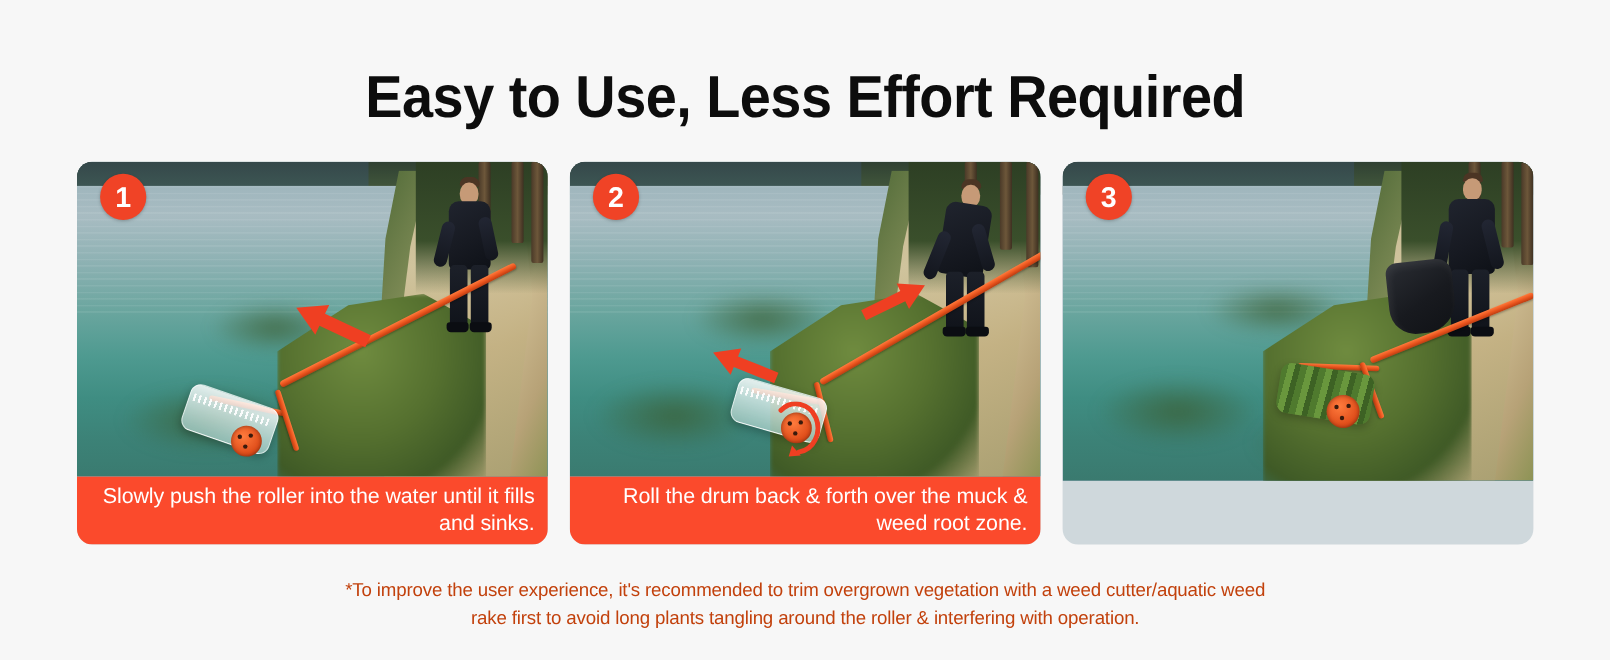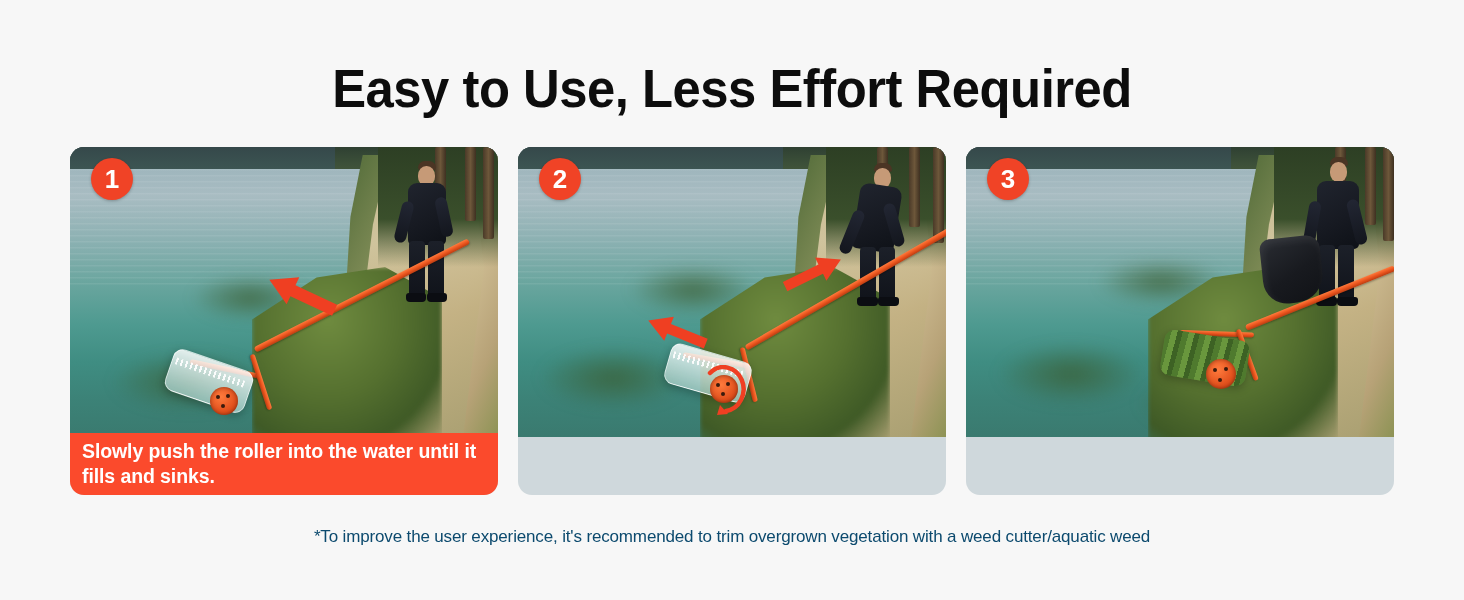--- a/index.html
+++ b/index.html
@@ -282,40 +282,40 @@
   }
 
   
   .caption {
     width: 100%;
     height: 63px;
     background: #fb4a2c;
     color: #ffffff;
     font-size: 19.5px;
     line-height: 25px;
-    font-weight: bold;
+    font-weight: normal;
     display: flex;
     align-items: center;
     justify-content: center;
-    text-align: left;
+    text-align: right;
     padding: 0 12px;
     box-sizing: border-box;
     letter-spacing: -0.1px;
   }
 
   
   .footnote {
     position: absolute;
     top: 524px;
     left: 0;
     width: 1464px;
     text-align: center;
     font-size: 17px;
     line-height: 25px;
-    color: #0c4a6e;
+    color: #c2410c;
     letter-spacing: -0.15px;
   }
 </style>
 </head>
 <body>
 
 <div class="page">
 
   <div class="title">Easy to Use, Less Effort Required</div>
 
@@ -425,20 +425,21 @@
 
         <div class="rot-arrow" style="left:186px; top:218px;">
           <svg width="42" height="52" viewBox="0 0 42 52">
             <path d="M6 8 A20 22 0 1 1 22 46" fill="none" stroke="#ef3f22" stroke-width="4.5" stroke-linecap="round"></path>
             <path d="M16 40 L24 49 L13 50 Z" fill="#ef3f22"></path>
           </svg>
         </div>
 
         <div class="badge">2</div>
       </div>
+      <div class="caption">Roll the drum back &amp; forth over the muck &amp; weed root zone.</div>
     </div>
 
     <div class="card">
       <div class="photo">
         <div class="scene-far-trees"></div>
         <div class="scene-water"></div>
 
         <div class="weed-patch" style="left:130px; top:112px; width:130px; height:46px;"></div>
         <div class="weed-patch" style="left:30px;  top:196px; width:150px; height:62px;"></div>
         <div class="weed-patch" style="left:170px; top:225px; width:170px; height:62px;"></div>
@@ -475,15 +476,16 @@
         </div>
 
         <div class="badge">3</div>
       </div>
     </div>
 
   </div>
 
   <div class="footnote">
     <div>*To improve the user experience, it's recommended to trim overgrown vegetation with a weed cutter/aquatic weed</div>
+    <div>rake first to avoid long plants tangling around the roller &amp; interfering with operation.</div>
   </div>
 
 </div>
 
 </body></html>

